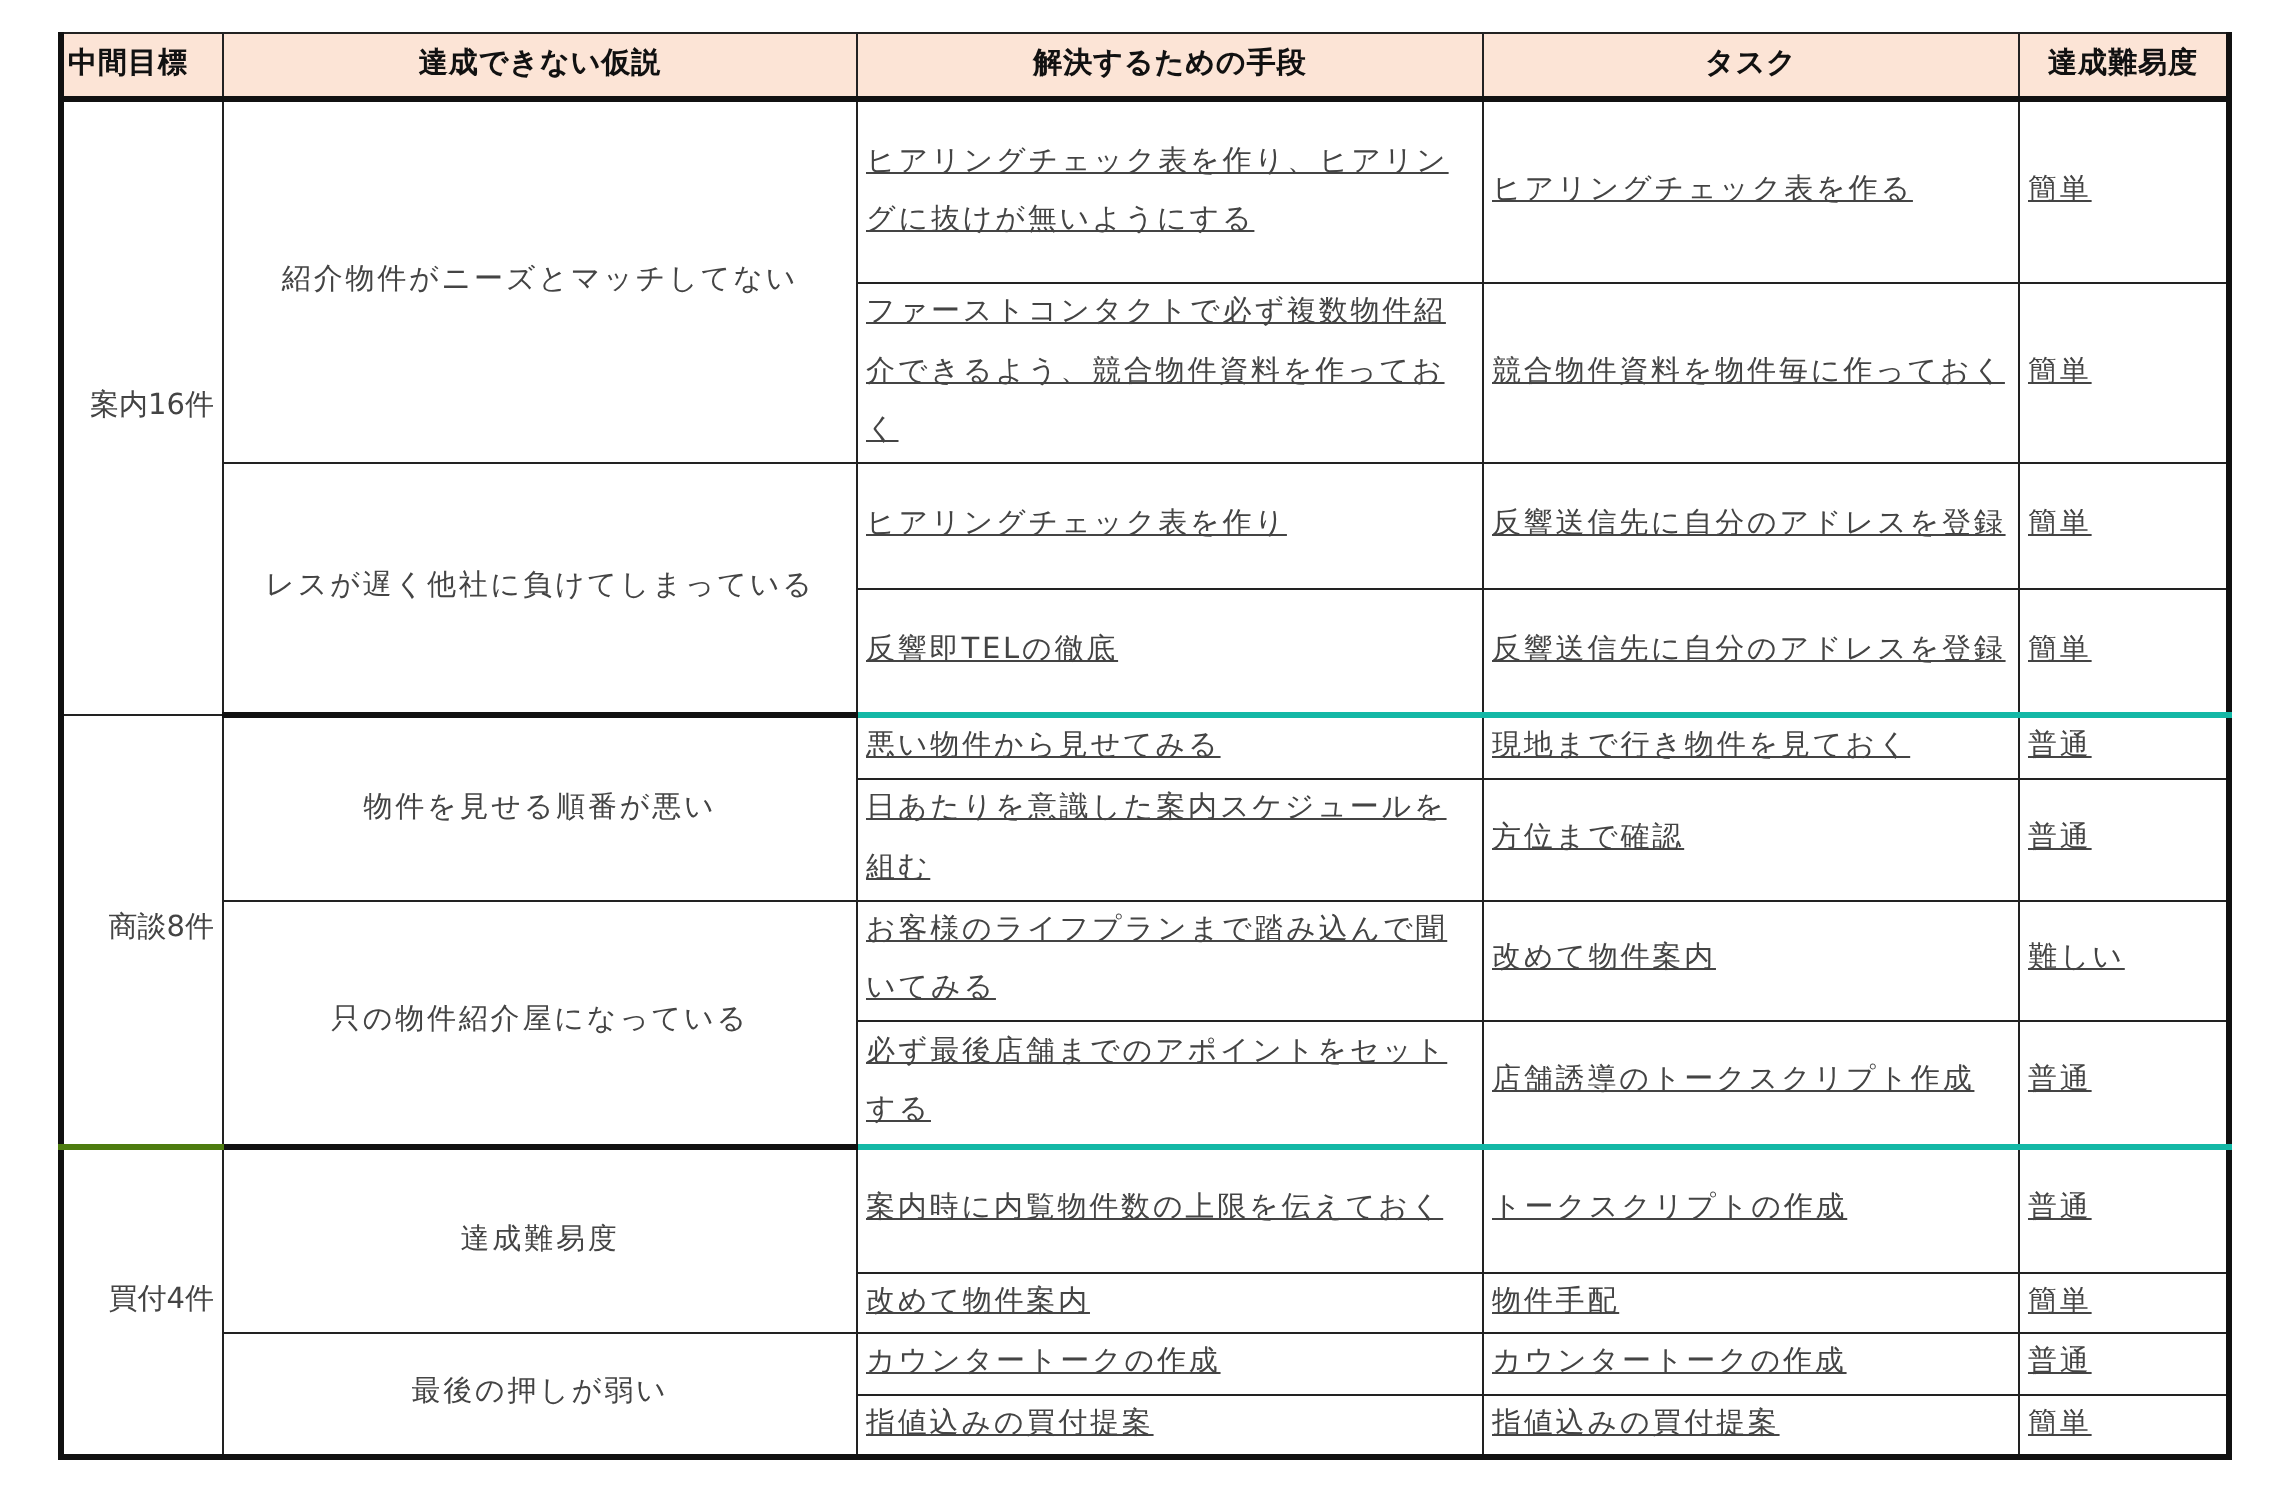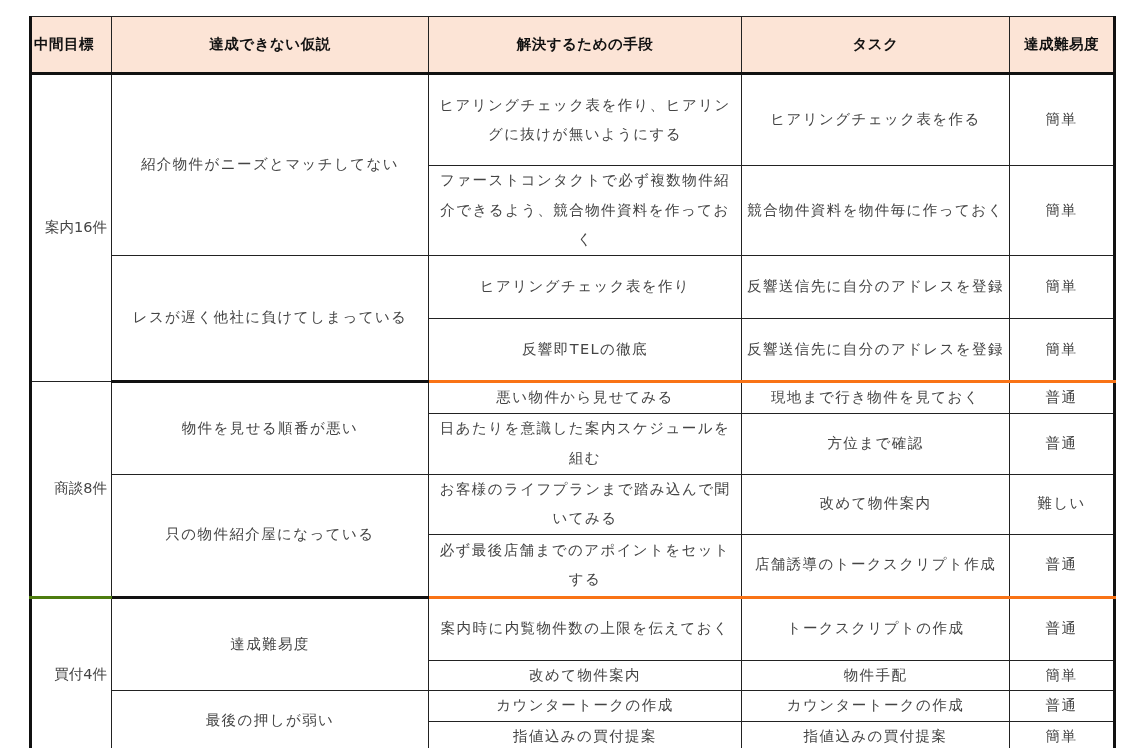--- a/index.html
+++ b/index.html
@@ -3,26 +3,26 @@
 <meta charset="utf-8">
 <style>
   html, body { margin: 0; padding: 0; background: #ffffff; }
   body { width: 1137px; height: 748px; position: relative; overflow: hidden;
          font-family: "DejaVu Sans", "Liberation Sans", sans-serif; color: #333; }
   .wrap { position: absolute; left: 29px; top: 16px; }
   table { border-collapse: collapse; table-layout: fixed; }
   td, th { border: 1px solid #222; padding: 0 4px; font-size: 14.5px; font-weight: normal;
            line-height: 29.5px; vertical-align: middle; color: #444; letter-spacing: 1.4px; }
   th { background: #fce4d6; color: #111; font-weight: bold; height: 31px; letter-spacing: 0.5px;
-       text-align: center; padding: 12px 2px; }
+       text-align: center; padding: 0 2px; }
   th.c1 { text-align: left; }
   td.goal { text-align: right; letter-spacing: 0; padding-left: 6px; }
   td.hyp { text-align: center; }
-  td.means, td.task, td.diff { text-align: center; }
-  tr.sep-bottom td { border-bottom: 3px solid #f97316; }
+  td.means, td.task, td.diff { text-align: left; text-decoration: underline; }
+  tr.sep-bottom td { border-bottom: 3px solid #14b8a6; }
   tr.header th { border-bottom: 3px solid #111; }
   .outer { border-left: 3px solid #111; }
   .outer-r { border-right: 3px solid #111; }
   table { border-bottom: 3px solid #111; }
 </style>
 </head>
 <body>
 
 <div class="wrap">
 <table>

